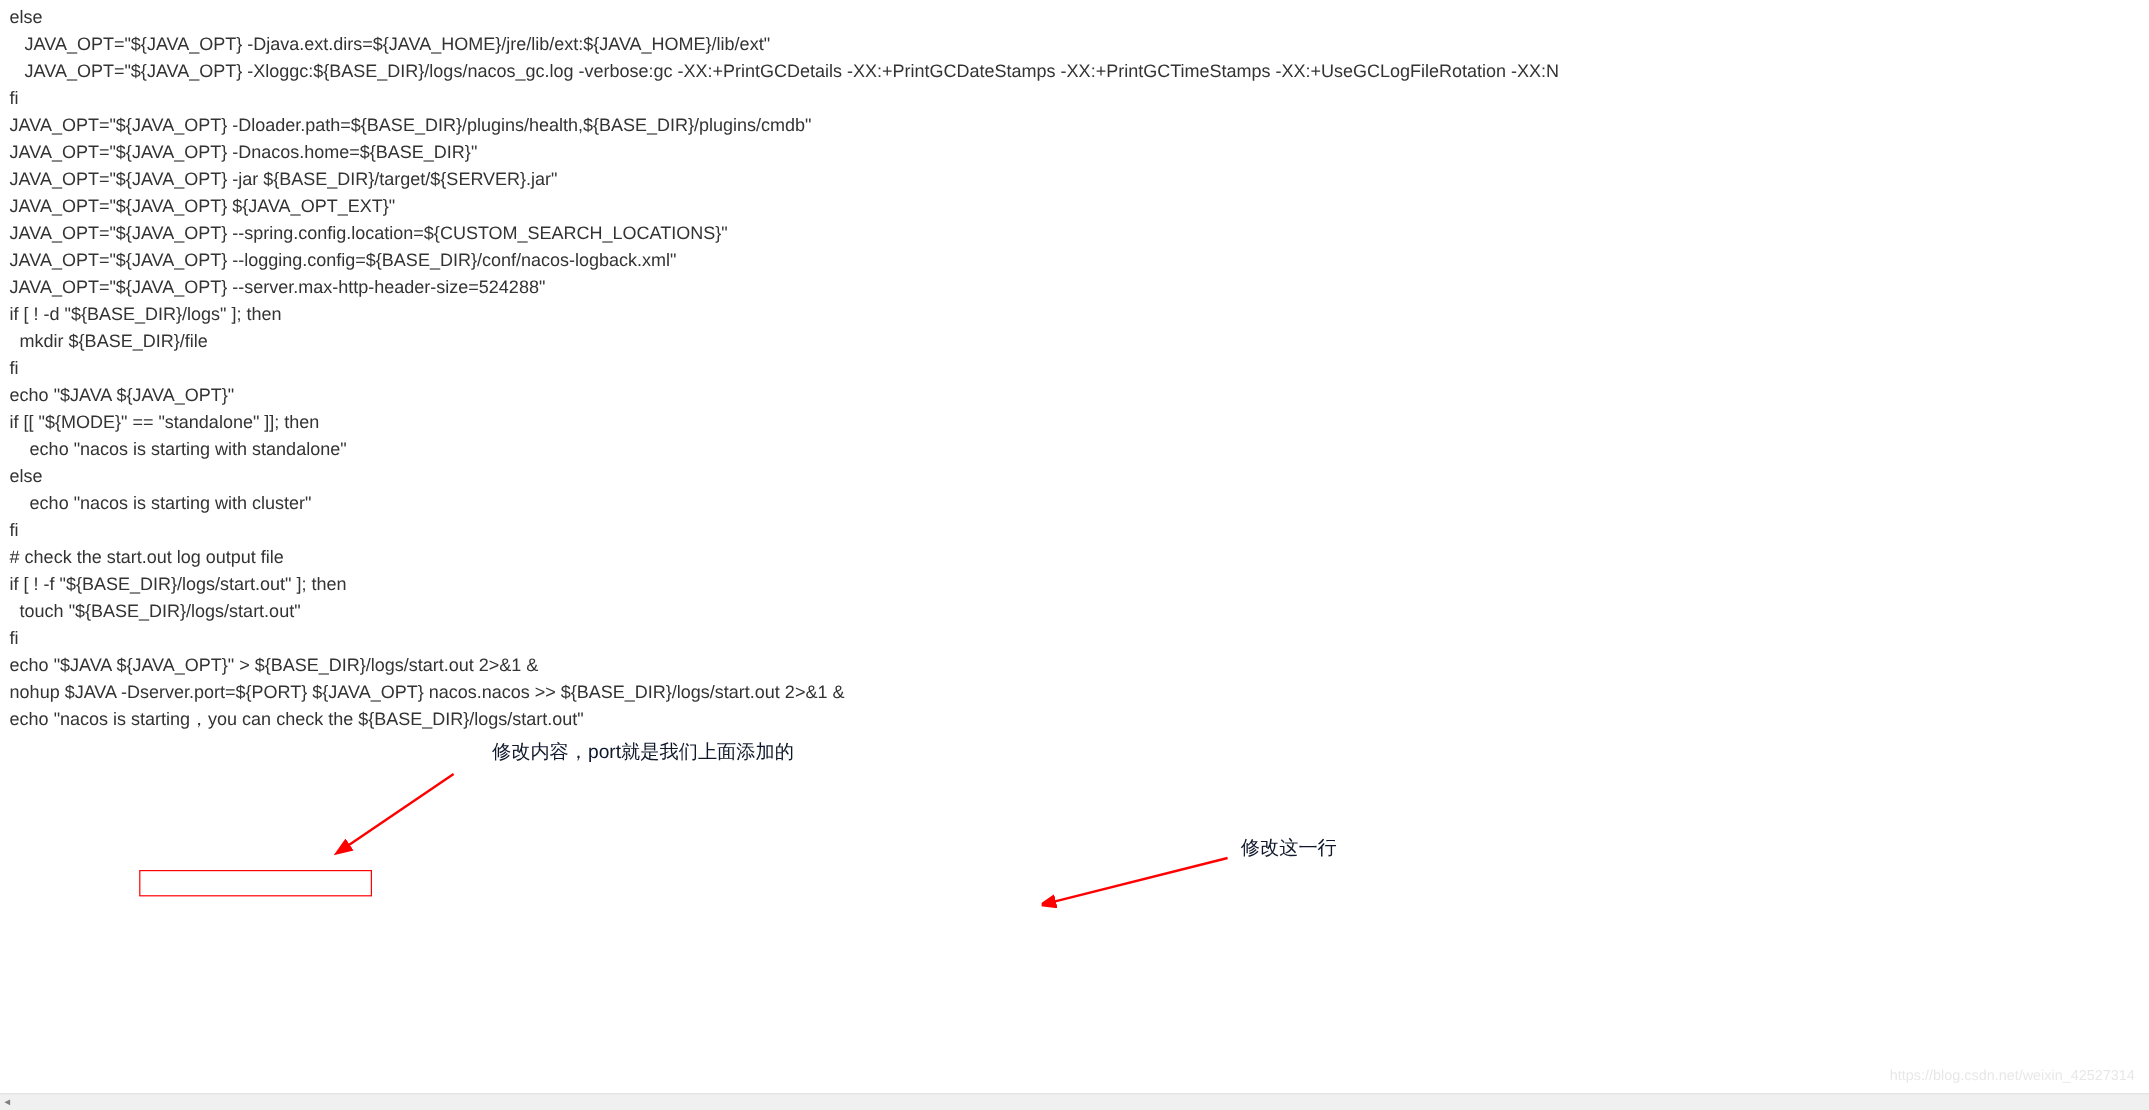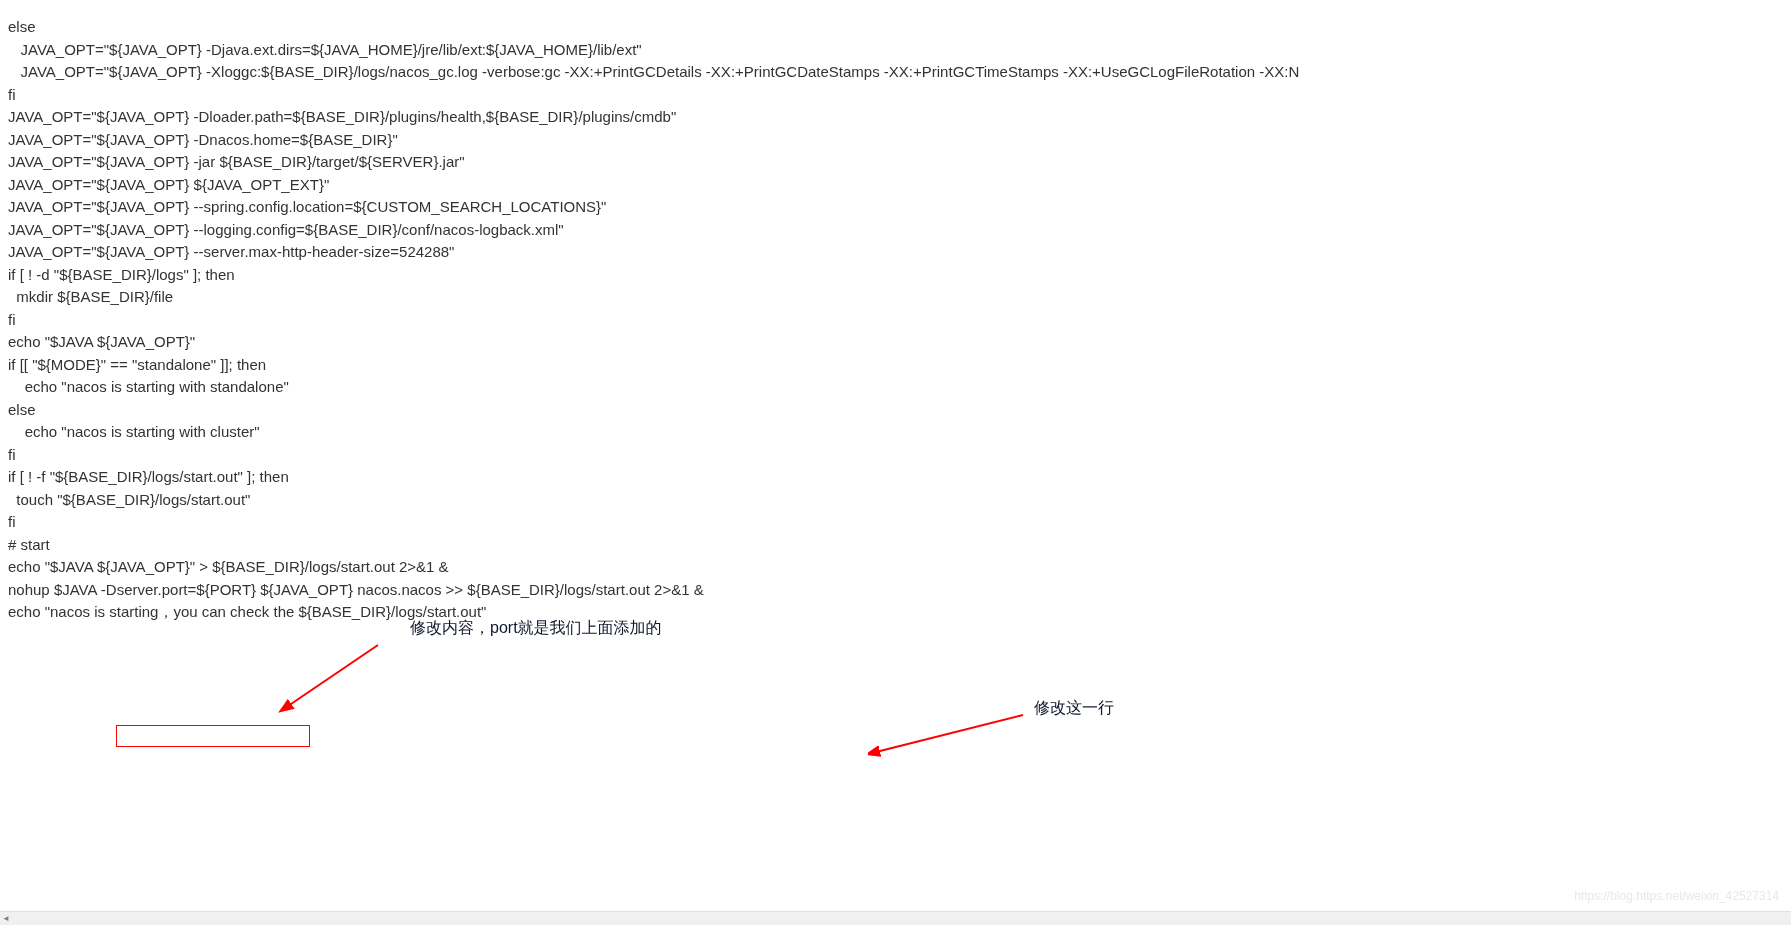--- a/index.html
+++ b/index.html
@@ -14,21 +14,21 @@
       color: #333;
       background: #fff;
       padding: 0;
       white-space: nowrap;
       overflow-x: auto;
       position: relative;
       width: 1791px;
       height: 925px;
     }
     .code-area {
-      padding: 16px 8px;
+      padding: 4px 8px;
       position: relative;
     }
     .line {
       display: block;
       white-space: pre;
       font-family: "Segoe UI", Arial, sans-serif;
     }
     .annotation {
       position: absolute;
       color: #0f172a;
@@ -117,24 +117,24 @@
   <span class="line">fi</span>
   <span class="line"></span>
   <span class="line">echo "$JAVA ${JAVA_OPT}"</span>
   <span class="line"></span>
   <span class="line">if [[ "${MODE}" == "standalone" ]]; then</span>
   <span class="line">    echo "nacos is starting with standalone"</span>
   <span class="line">else</span>
   <span class="line">    echo "nacos is starting with cluster"</span>
   <span class="line">fi</span>
   <span class="line"></span>
+  <span class="line"># check the start.out log output file</span>
   <span class="line">if [ ! -f "${BASE_DIR}/logs/start.out" ]; then</span>
   <span class="line">  touch "${BASE_DIR}/logs/start.out"</span>
   <span class="line">fi</span>
-  <span class="line"># start</span>
   <span class="line">echo "$JAVA ${JAVA_OPT}" &gt; ${BASE_DIR}/logs/start.out 2&gt;&amp;1 &amp;</span>
   <span class="line">nohup $JAVA -Dserver.port=${PORT} ${JAVA_OPT} nacos.nacos &gt;&gt; ${BASE_DIR}/logs/start.out 2&gt;&amp;1 &amp;</span>
   <span class="line">echo "nacos is starting，you can check the ${BASE_DIR}/logs/start.out"</span>
 </div>
 
 <div class="annotation annotation-1">修改内容，port就是我们上面添加的</div>
 <div class="annotation annotation-2">修改这一行</div>
 
 <svg class="arrow arrow-1" viewBox="0 0 110 74">
   <defs>
@@ -149,17 +149,17 @@
   <defs>
     <marker id="ah2" markerWidth="10" markerHeight="10" refX="2" refY="3" orient="auto">
       <path d="M0,0 L0,6 L8,3 z" fill="#ff0000"></path>
     </marker>
   </defs>
   <line x1="155" y1="5" x2="8" y2="42" stroke="#ff0000" stroke-width="2" marker-end="url(#ah2)"></line>
 </svg>
 
 <div class="red-box"></div>
 
-<div class="watermark">https://blog.https.net/weixin_42527314</div>
+<div class="watermark">https://blog.csdn.net/weixin_42527314</div>
 
 <div class="scrollbar-bottom">
   <span class="scrollbar-left-btn">◄</span>
 </div>
 
 </body></html>

